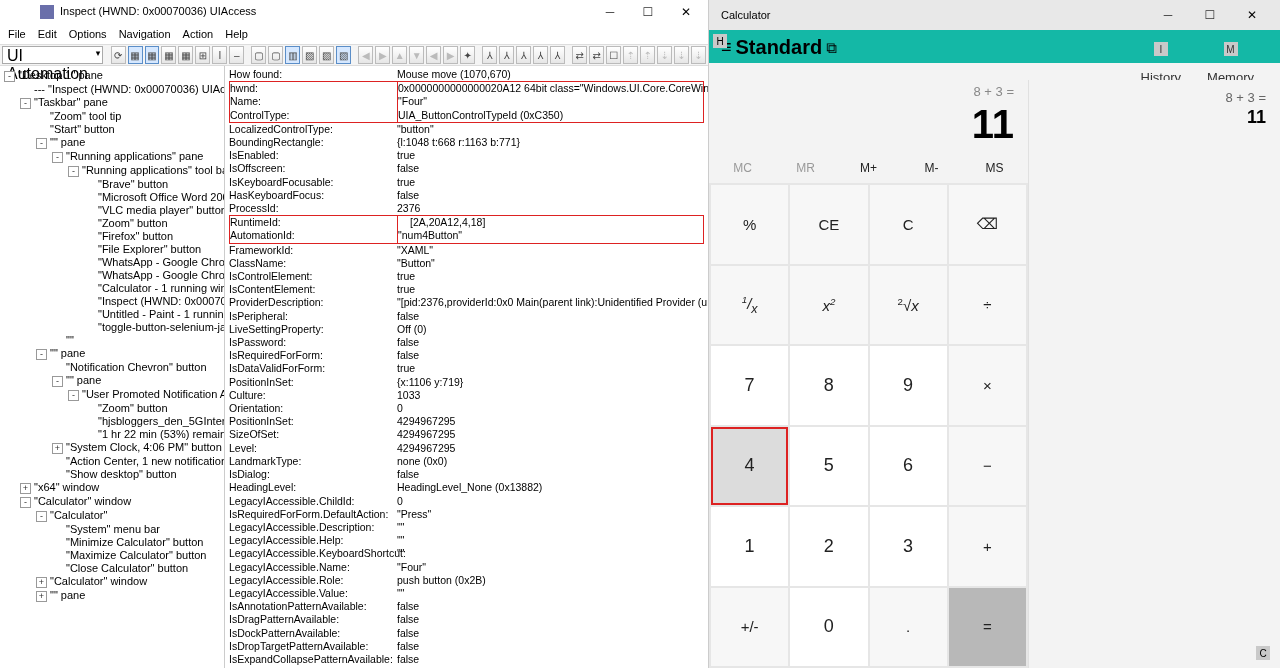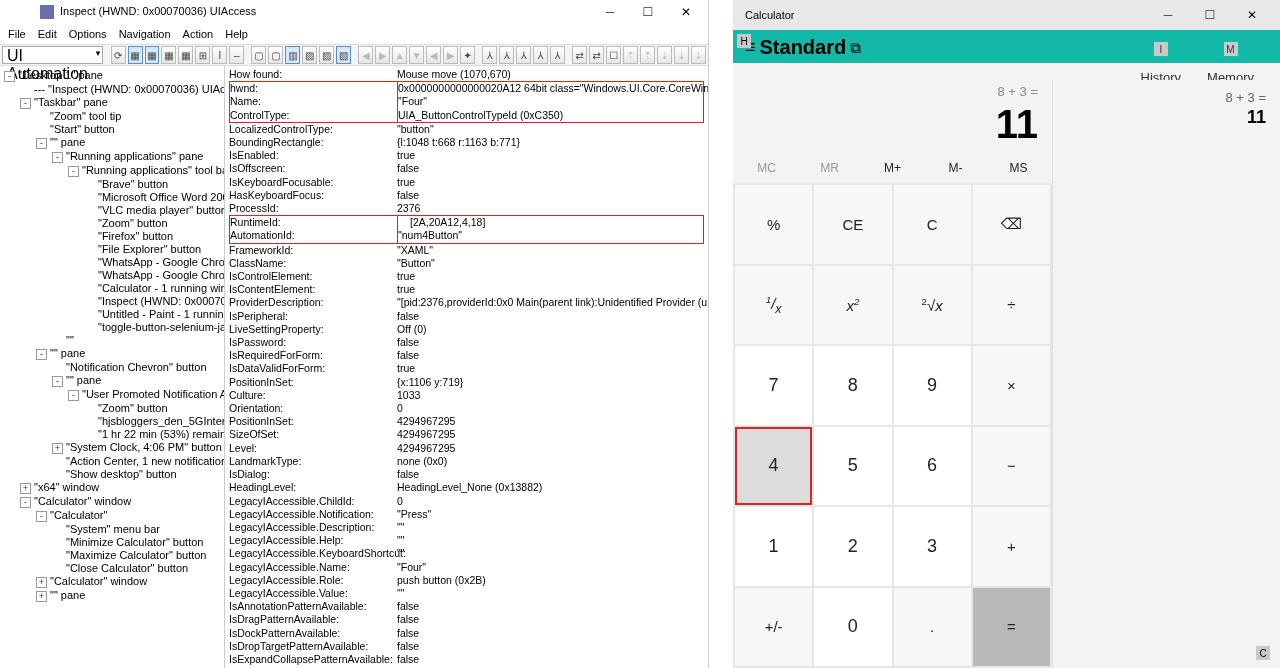--- a/index.html
+++ b/index.html
@@ -1,18 +1,18 @@
 <!DOCTYPE html>
 <html><head>
 <meta charset="utf-8">
 <style>
   * { box-sizing: border-box; margin: 0; padding: 0; }
   body { font-family: "Segoe UI", Tahoma, sans-serif; font-size: 11px; background: #fff; width: 1280px; height: 668px; overflow: hidden; display:flex; }
   .inspect-window { width: 709px; height: 668px; background: #fff; border-right: 1px solid #ccc; display:flex; flex-direction:column; }
-  .calc-window { width: 611px; height: 668px; background: #f3f3f3; display:flex; flex-direction:column;margin-left:24px; }
+  .calc-window { width: 611px; height: 668px; background: #f3f3f3; display:flex; flex-direction:column; }
 
   
   .titlebar { display:flex; align-items:center; justify-content:space-between; height:24px; background:#fff; padding:0 4px; }
   .titlebar .left { display:flex; align-items:flex-start; gap:6px;margin-left:36px; }
   .titlebar .icon { width:14px; height:14px; background:#6a6faa; display:inline-block; }
   .titlebar .title { font-size:11px; }
   .titlebar .controls { display:flex; gap:2px; }
   .winbtn { width:36px; height:22px; display:flex; align-items:center; justify-content:center; font-size:12px; color:#333; }
   .winbtn.close { color:#000; }
 
@@ -324,21 +324,21 @@
         </div>
         <div class="prop-row">
           <div class="prop-key">HeadingLevel:</div>
           <div class="prop-val">HeadingLevel_None (0x13882)</div>
         </div>
         <div class="prop-row">
           <div class="prop-key">LegacyIAccessible.ChildId:</div>
           <div class="prop-val">0</div>
         </div>
         <div class="prop-row">
-          <div class="prop-key">LegacyIAccessible.Notification:</div>
+          <div class="prop-key">IsRequiredForForm.DefaultAction:</div>
           <div class="prop-val">"Press"</div>
         </div>
         <div class="prop-row">
           <div class="prop-key">LegacyIAccessible.Description:</div>
           <div class="prop-val">""</div>
         </div>
         <div class="prop-row">
           <div class="prop-key">LegacyIAccessible.Help:</div>
           <div class="prop-val">""</div>
         </div>

